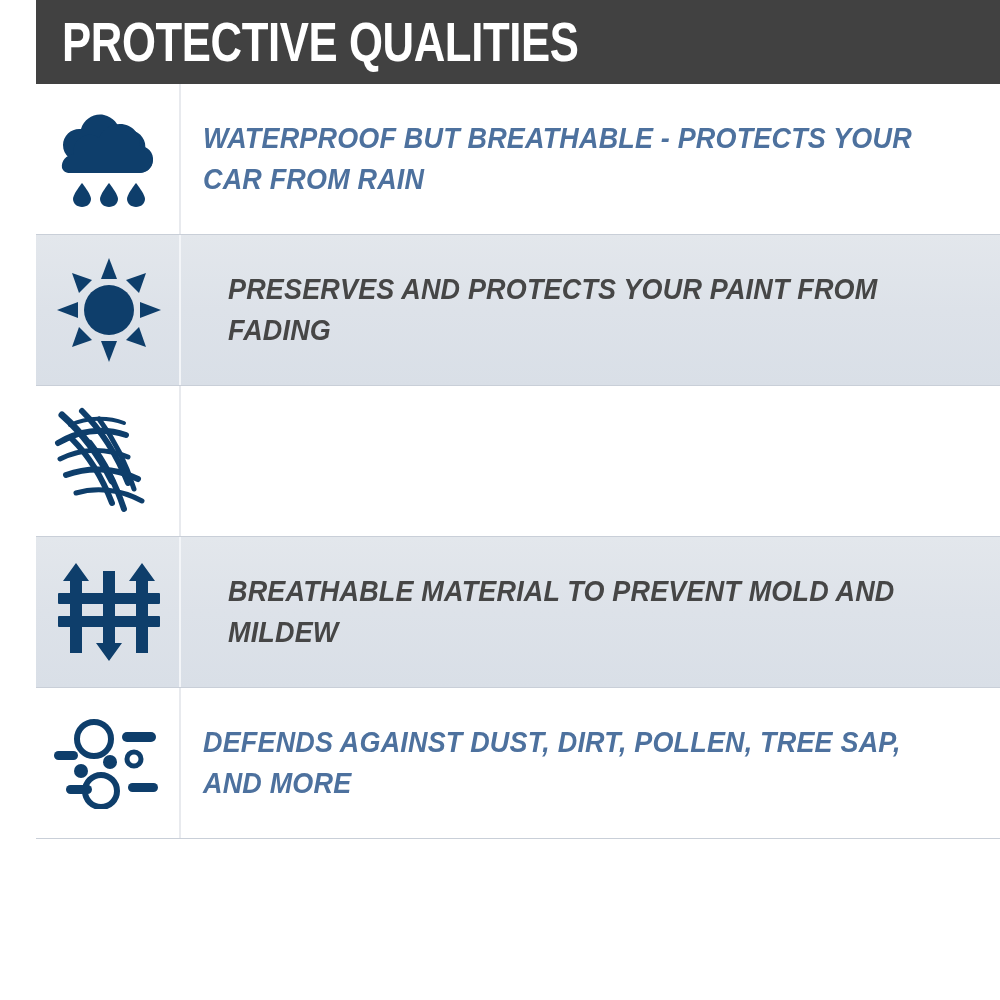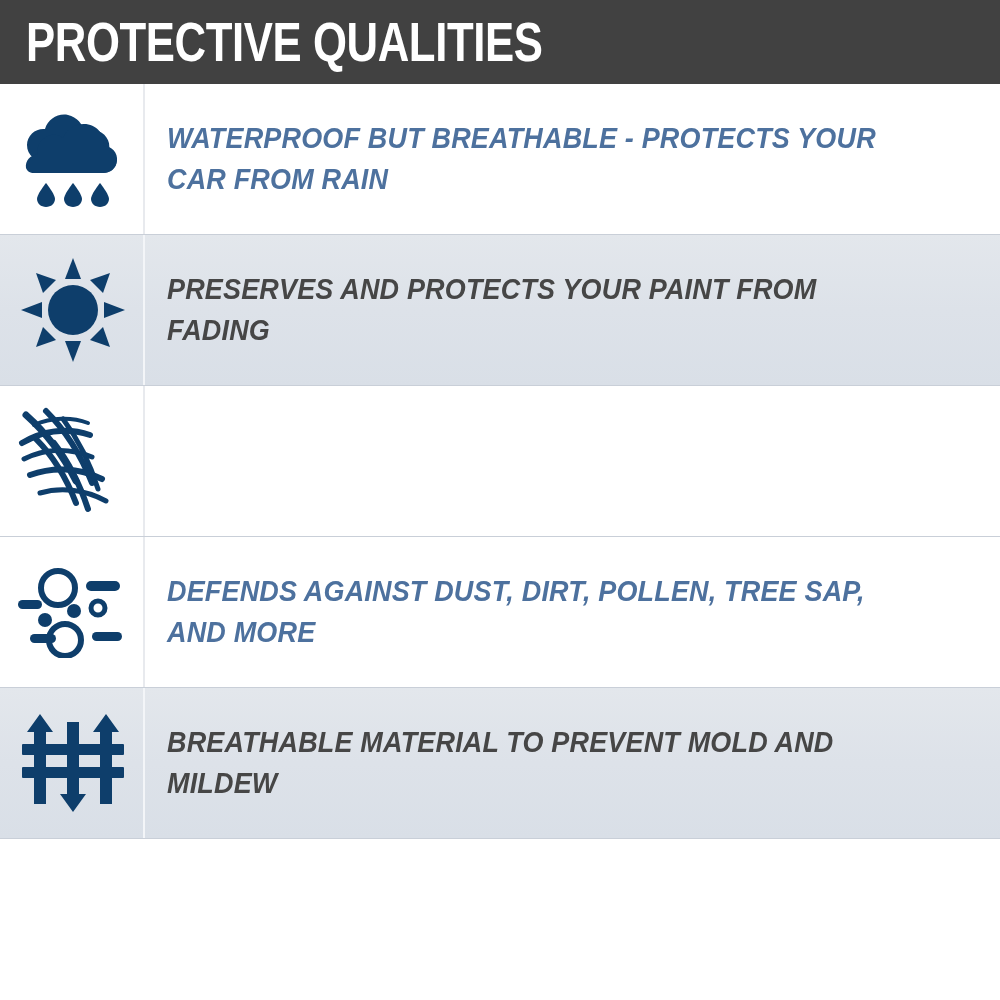--- a/index.html
+++ b/index.html
@@ -3,21 +3,21 @@
 <meta charset="utf-8">
 <style>
   * { margin:0; padding:0; box-sizing:border-box; }
   html, body {
     width:1000px; height:1000px;
     background:#ffffff;
     font-family:"Liberation Sans", sans-serif;
     overflow:hidden;
   }
 
-  .panel { width:1000px; height:1000px; position:relative; background:#fff; }
+  .panel { width:1000px; height:1000px; position:relative; background:#fff;padding-left:36px; }
 
   
   .header {
     height:84px;
     background:#414141;
     display:flex;
     align-items:center;
     padding-left:26px;
   }
   .header-title {
@@ -37,20 +37,21 @@
 
   .row {
     display:flex;
     align-items:stretch;
     height:151px;
     position:relative;
     border-bottom:1px solid #c9cfd8;
   }
   .row.alt {
     background:linear-gradient(180deg,#e3e7ec 0%,#dde2e9 50%,#d9dfe7 100%);
+    gap:25px;
   }
   .row.plain { background:#ffffff; }
 
   .icon-cell {
     width:145px;
     min-width:145px;
     display:flex;
     align-items:center;
     justify-content:center;
     position:relative;
@@ -160,20 +161,43 @@
               <path d="M6 54 C26 44 50 42 74 52" stroke-width="5"></path>
               <path d="M12 70 C34 62 60 62 84 74" stroke-width="6"></path>
               <path d="M22 88 C42 82 66 84 88 96" stroke-width="5"></path>
               <path d="M16 20 C34 12 54 12 70 18" stroke-width="4"></path>
             </g>
           </svg>
         </span>
       </div>
     </div>
 
+    <div class="row alt">
+      <div class="icon-cell">
+        <span>
+          <svg width="106" height="102" viewBox="0 0 106 102">
+            <g fill="#0e3e6b">
+
+              <rect x="2" y="32" width="102" height="11" rx="1"></rect>
+              <rect x="2" y="55" width="102" height="11" rx="1"></rect>
+
+              <path d="M20 2 L33 20 L26 20 L26 92 L14 92 L14 20 L7 20 Z"></path>
+
+              <path d="M53 100 L40 82 L47 82 L47 10 L59 10 L59 82 L66 82 Z"></path>
+
+              <path d="M86 2 L99 20 L92 20 L92 92 L80 92 L80 20 L73 20 Z"></path>
+            </g>
+          </svg>
+        </span>
+      </div>
+      <div class="text-cell">
+        <div class="feat-text gray">BREATHABLE MATERIAL TO PREVENT MOLD AND MILDEW</div>
+      </div>
+    </div>
+
     <div class="row plain">
       <div class="icon-cell">
         <span>
           <svg width="110" height="92" viewBox="0 0 110 92">
             <g fill="#0e3e6b">
               <circle cx="40" cy="22" r="17" fill="none" stroke="#0e3e6b" stroke-width="6"></circle>
               <circle cx="47" cy="74" r="16" fill="none" stroke="#0e3e6b" stroke-width="6"></circle>
               <circle cx="80" cy="42" r="7" fill="none" stroke="#0e3e6b" stroke-width="5"></circle>
               <circle cx="56" cy="45" r="7"></circle>
               <circle cx="27" cy="54" r="7"></circle>
@@ -183,38 +207,15 @@
               <rect x="74" y="66" width="30" height="9" rx="4.5"></rect>
             </g>
           </svg>
         </span>
       </div>
       <div class="text-cell">
         <div class="feat-text blue">DEFENDS AGAINST DUST, DIRT, POLLEN, TREE SAP, AND MORE</div>
       </div>
     </div>
 
-    <div class="row alt">
-      <div class="icon-cell">
-        <span>
-          <svg width="106" height="102" viewBox="0 0 106 102">
-            <g fill="#0e3e6b">
-
-              <rect x="2" y="32" width="102" height="11" rx="1"></rect>
-              <rect x="2" y="55" width="102" height="11" rx="1"></rect>
-
-              <path d="M20 2 L33 20 L26 20 L26 92 L14 92 L14 20 L7 20 Z"></path>
-
-              <path d="M53 100 L40 82 L47 82 L47 10 L59 10 L59 82 L66 82 Z"></path>
-
-              <path d="M86 2 L99 20 L92 20 L92 92 L80 92 L80 20 L73 20 Z"></path>
-            </g>
-          </svg>
-        </span>
-      </div>
-      <div class="text-cell">
-        <div class="feat-text gray">BREATHABLE MATERIAL TO PREVENT MOLD AND MILDEW</div>
-      </div>
-    </div>
-
 
   </div>
 </div>
 
 </body></html>

